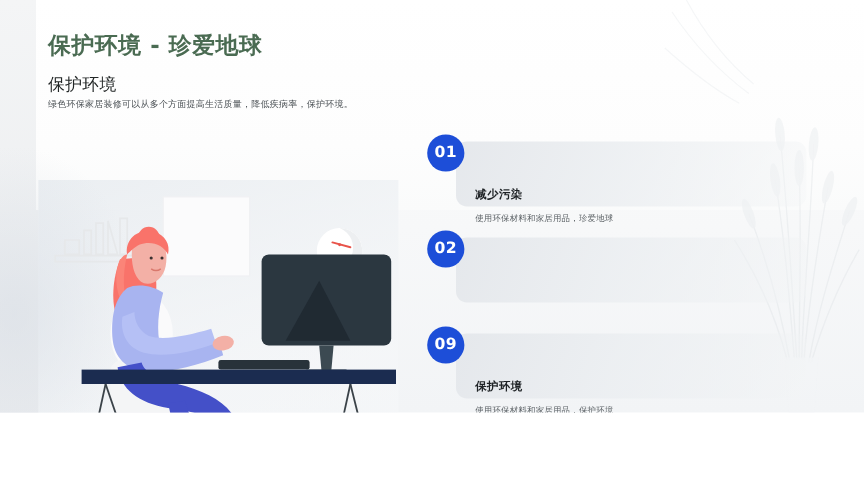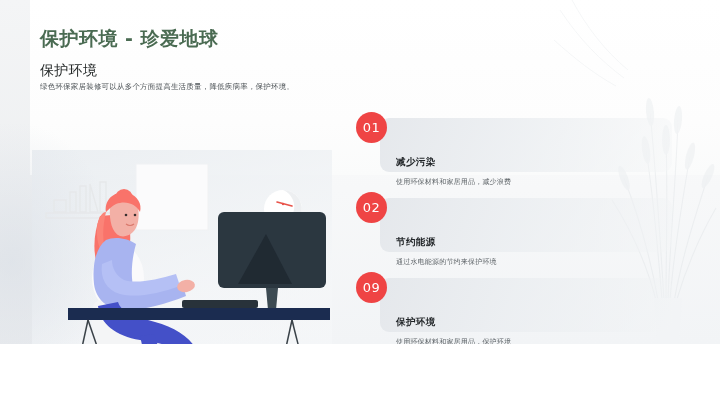--- a/index.html
+++ b/index.html
@@ -117,24 +117,24 @@
     left: 24px; top: 6px;
     width: 292px; height: 54px;
     border-radius: 9px;
     background: linear-gradient(110deg, rgba(228,231,235,0.95) 0%, rgba(235,238,241,0.85) 45%, rgba(243,245,246,0.35) 100%);
   }
   .badge {
     position: absolute;
     left: 0; top: 0;
     width: 31px; height: 31px;
     border-radius: 50%;
-    background: #ef4444;
+    background: #1d4ed8;
     color: #ffffff;
     font-size: 13px;
-    font-weight: normal;
+    font-weight: bold;
     display: flex;
     align-items: center;
     justify-content: center;
     letter-spacing: 0.4px;
     z-index: 3;
   }
   .feature-text {
     position: absolute;
     left: 40px; top: 18px;
     z-index: 2;
@@ -279,31 +279,27 @@
     <line x1="10" y1="226" x2="312" y2="226" stroke="#5b6368" stroke-width="1.2"></line>
   </svg>
 
   <div class="features">
 
     <div class="feature">
       <div class="feature-card"></div>
       <div class="badge">01</div>
       <div class="feature-text">
         <div class="feature-title">减少污染</div>
-        <div class="feature-desc">使用环保材料和家居用品，减少浪费</div>
+        <div class="feature-desc">使用环保材料和家居用品，珍爱地球</div>
       </div>
     </div>
 
     <div class="feature">
       <div class="feature-card"></div>
       <div class="badge">02</div>
-      <div class="feature-text">
-        <div class="feature-title">节约能源</div>
-        <div class="feature-desc">通过水电能源的节约来保护环境</div>
-      </div>
     </div>
 
     <div class="feature">
       <div class="feature-card"></div>
       <div class="badge">09</div>
       <div class="feature-text">
         <div class="feature-title">保护环境</div>
         <div class="feature-desc">使用环保材料和家居用品，保护环境</div>
       </div>
     </div>

